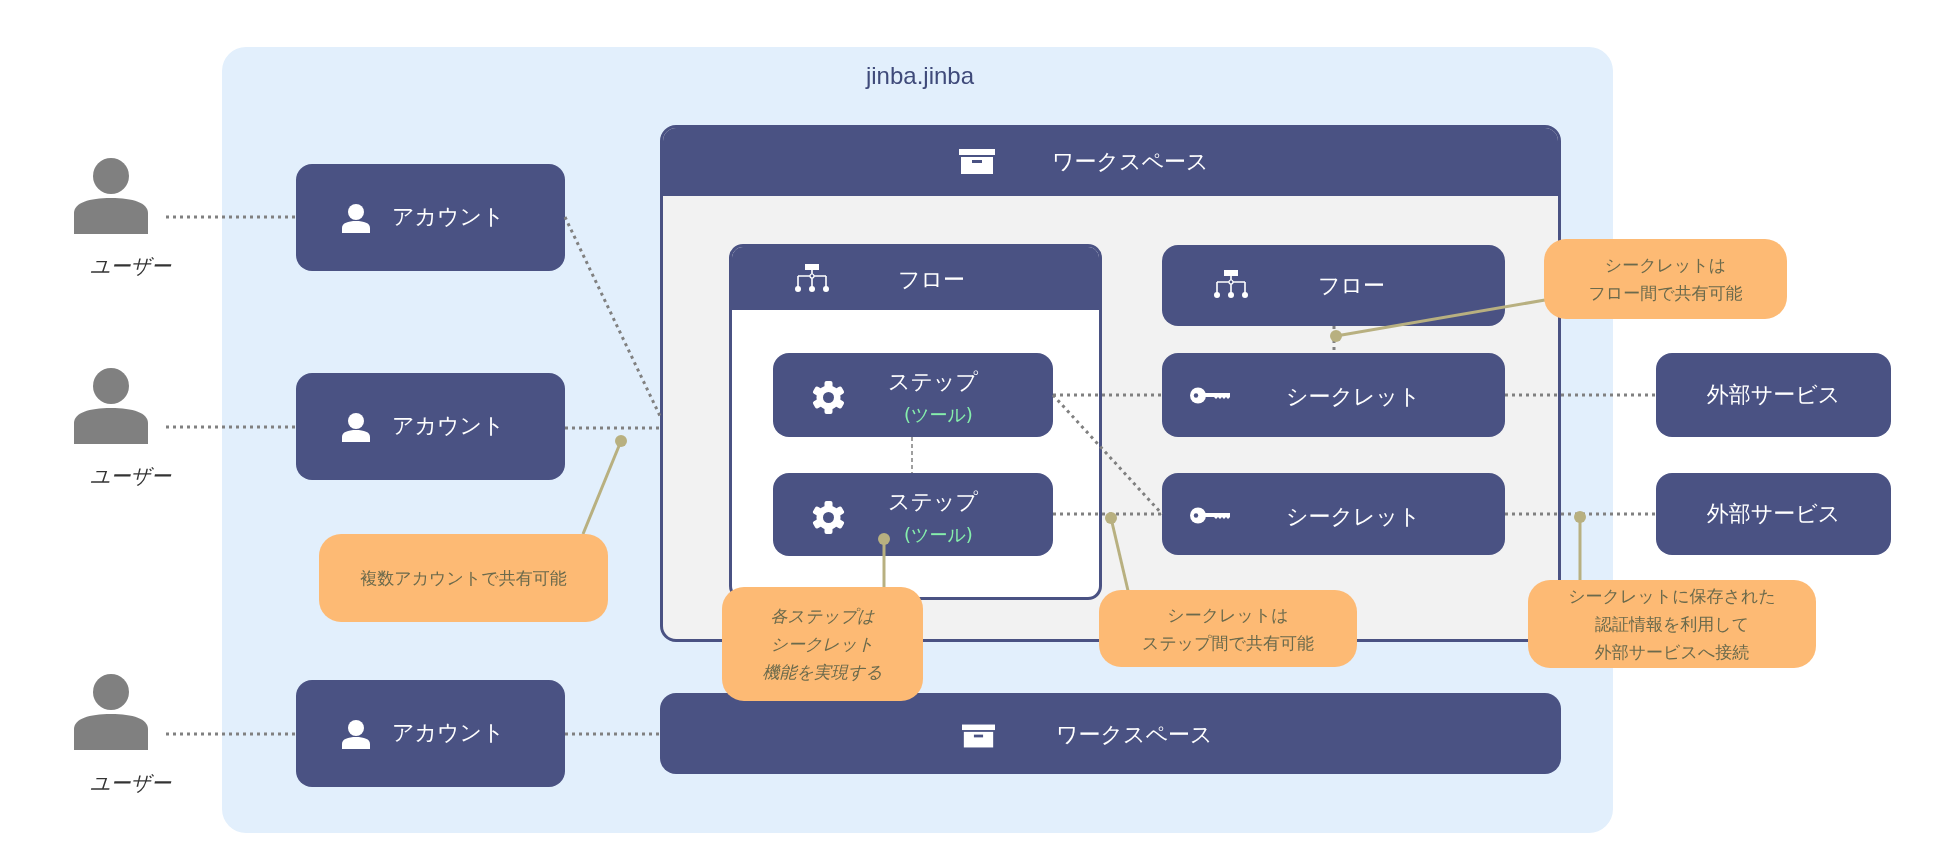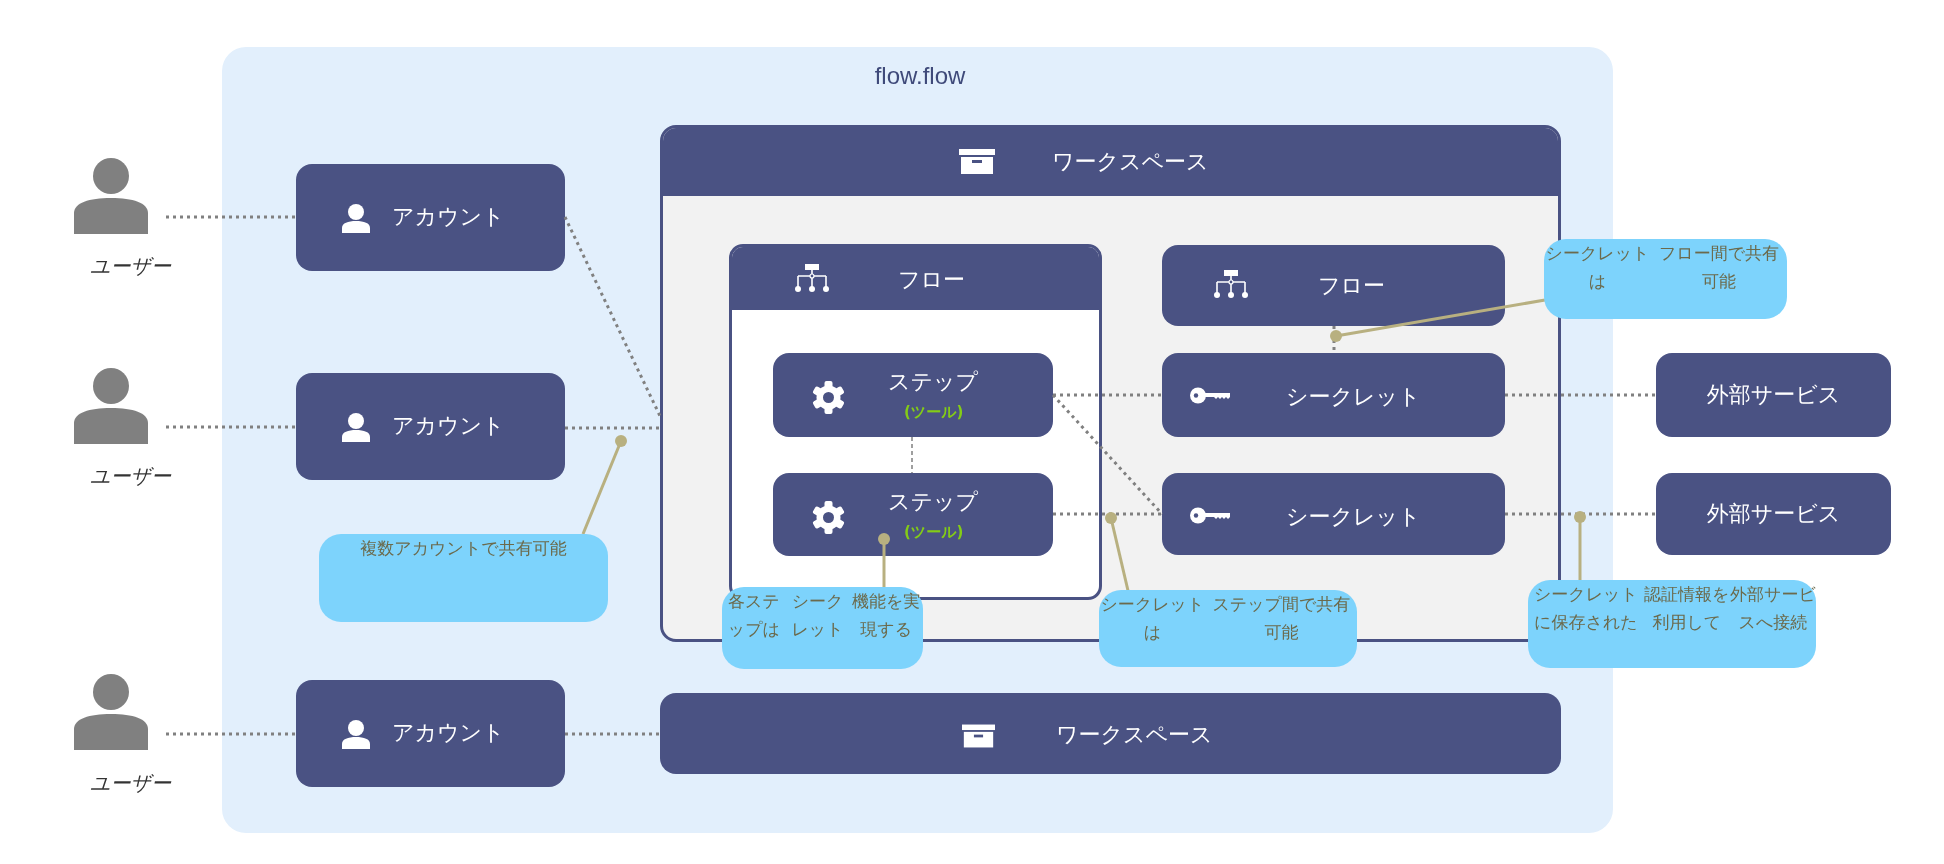--- a/index.html
+++ b/index.html
@@ -11,31 +11,31 @@
            font-family:"Liberation Sans",sans-serif; }
   .navy { background:#4a5283; color:#ffffff; }
   .node { border-radius:16px; display:flex; align-items:center; box-sizing:border-box; }
   .node .lbl { font-size:22px; color:#fff; white-space:nowrap; }
   .ws1 { left:660px; top:125px; width:901px; height:517px; border:3px solid #4a5283; border-radius:16px;
          background:#f2f2f2; box-sizing:border-box; overflow:hidden; }
   .ws1-head { left:0; top:0; right:0; height:68px; background:#4a5283; }
   .flow1 { left:729px; top:244px; width:373px; height:356px; border:3px solid #4a5283; border-radius:14px;
            background:#ffffff; box-sizing:border-box; overflow:hidden; }
   .flow1-head { left:0; top:0; right:0; height:63px; background:#4a5283; }
-  .note { background:#7dd3fc; color:#6b6a4c; border-radius:22px; font-size:17px; line-height:28px;
-          text-align:center; display:flex; justify-content:center; box-sizing:border-box; }
+  .note { background:#fdba74; color:#6b6a4c; border-radius:22px; font-size:17px; line-height:28px;
+          text-align:center; display:flex; flex-direction:column; justify-content:center; box-sizing:border-box; }
   .user-label { font-size:20px; color:#333; width:120px; text-align:right;font-style:italic; }
   svg.overlay { position:absolute; left:0; top:0; }
-  .sub { font-size:15px; color:#84cc16;font-weight:bold; }
+  .sub { font-size:18px; color:#86efac; }
 </style>
 </head>
 <body>
 
 <div class="abs outer"></div>
-<div class="abs title">flow.flow</div>
+<div class="abs title">jinba.jinba</div>
 
 <div class="abs ws1">
   <div class="abs ws1-head"></div>
 </div>
 <div class="abs" style="left:959px;top:149px;width:36px;height:25px;">
   <svg width="36" height="25" viewBox="0 0 36 25">
       <rect x="0" y="0" width="36" height="6" fill="#fff"></rect>
       <rect x="2" y="8" width="32" height="17" fill="#fff"></rect>
       <rect x="13" y="11" width="10" height="3" fill="#4a5283"></rect>
     </svg>
@@ -221,21 +221,21 @@
     <circle cx="884" cy="539" r="6"></circle>
     <circle cx="1111" cy="518" r="6"></circle>
     <circle cx="1336" cy="336" r="6"></circle>
     <circle cx="1580" cy="517" r="6"></circle>
   </g>
 </svg>
 
 <div class="abs note" style="left:319px;top:534px;width:289px;height:88px;">
   <div>複数アカウントで共有可能</div>
 </div>
-<div class="abs note" style="left:722px;top:587px;width:201px;height:82px;">
+<div class="abs note" style="left:722px;top:587px;width:201px;height:114px;font-style:italic;">
   <div>各ステップは</div>
   <div>シークレット</div>
   <div>機能を実現する</div>
 </div>
 <div class="abs note" style="left:1099px;top:590px;width:258px;height:77px;">
   <div>シークレットは</div>
   <div>ステップ間で共有可能</div>
 </div>
 <div class="abs note" style="left:1544px;top:239px;width:243px;height:80px;">
   <div>シークレットは</div>

